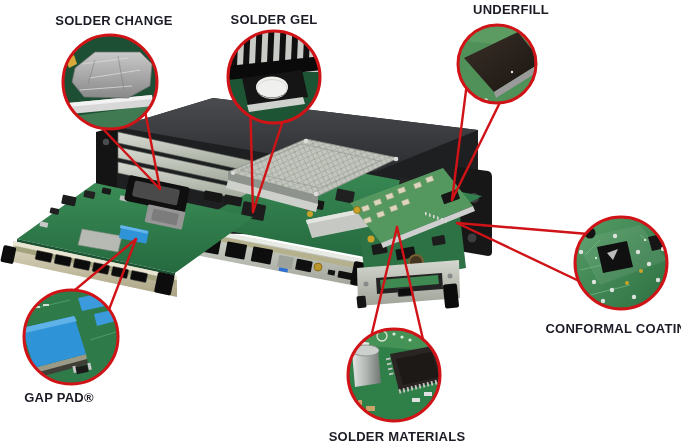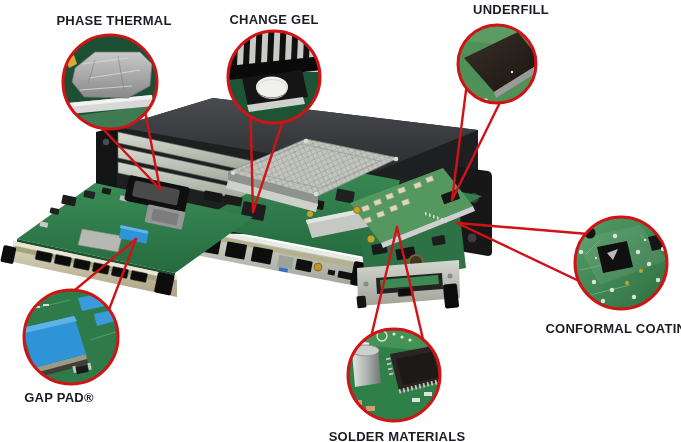--- a/index.html
+++ b/index.html
@@ -392,20 +392,20 @@
       </g>
       <circle cx="641" cy="271" r="2" fill="#c9a227"></circle>
           <circle cx="627" cy="283" r="2" fill="#c9a227"></circle>
       <circle cx="596" cy="258" r="1" fill="#ffffff"></circle>
           <circle cx="645" cy="240" r="1" fill="#ffffff"></circle>
     </g>
     <circle cx="621" cy="263" r="46" fill="none" stroke="#d01317" stroke-width="3"></circle>
   </g>
 </svg>
 
-<div class="callout-label" style="left:114px;top:13px">PHASE THERMAL</div>
-<div class="callout-label" style="left:274px;top:12px">CHANGE GEL</div>
+<div class="callout-label" style="left:114px;top:13px">SOLDER CHANGE</div>
+<div class="callout-label" style="left:274px;top:12px">SOLDER GEL</div>
 <div class="callout-label" style="left:511px;top:2px">UNDERFILL</div>
 <div class="callout-label" style="left:59px;top:390px">GAP PAD®</div>
 <div class="callout-label" style="left:397px;top:429px">SOLDER MATERIALS</div>
 <div class="callout-label" style="left:621px;top:321px">CONFORMAL COATING</div>
 
 </div>
 
 </body></html>

